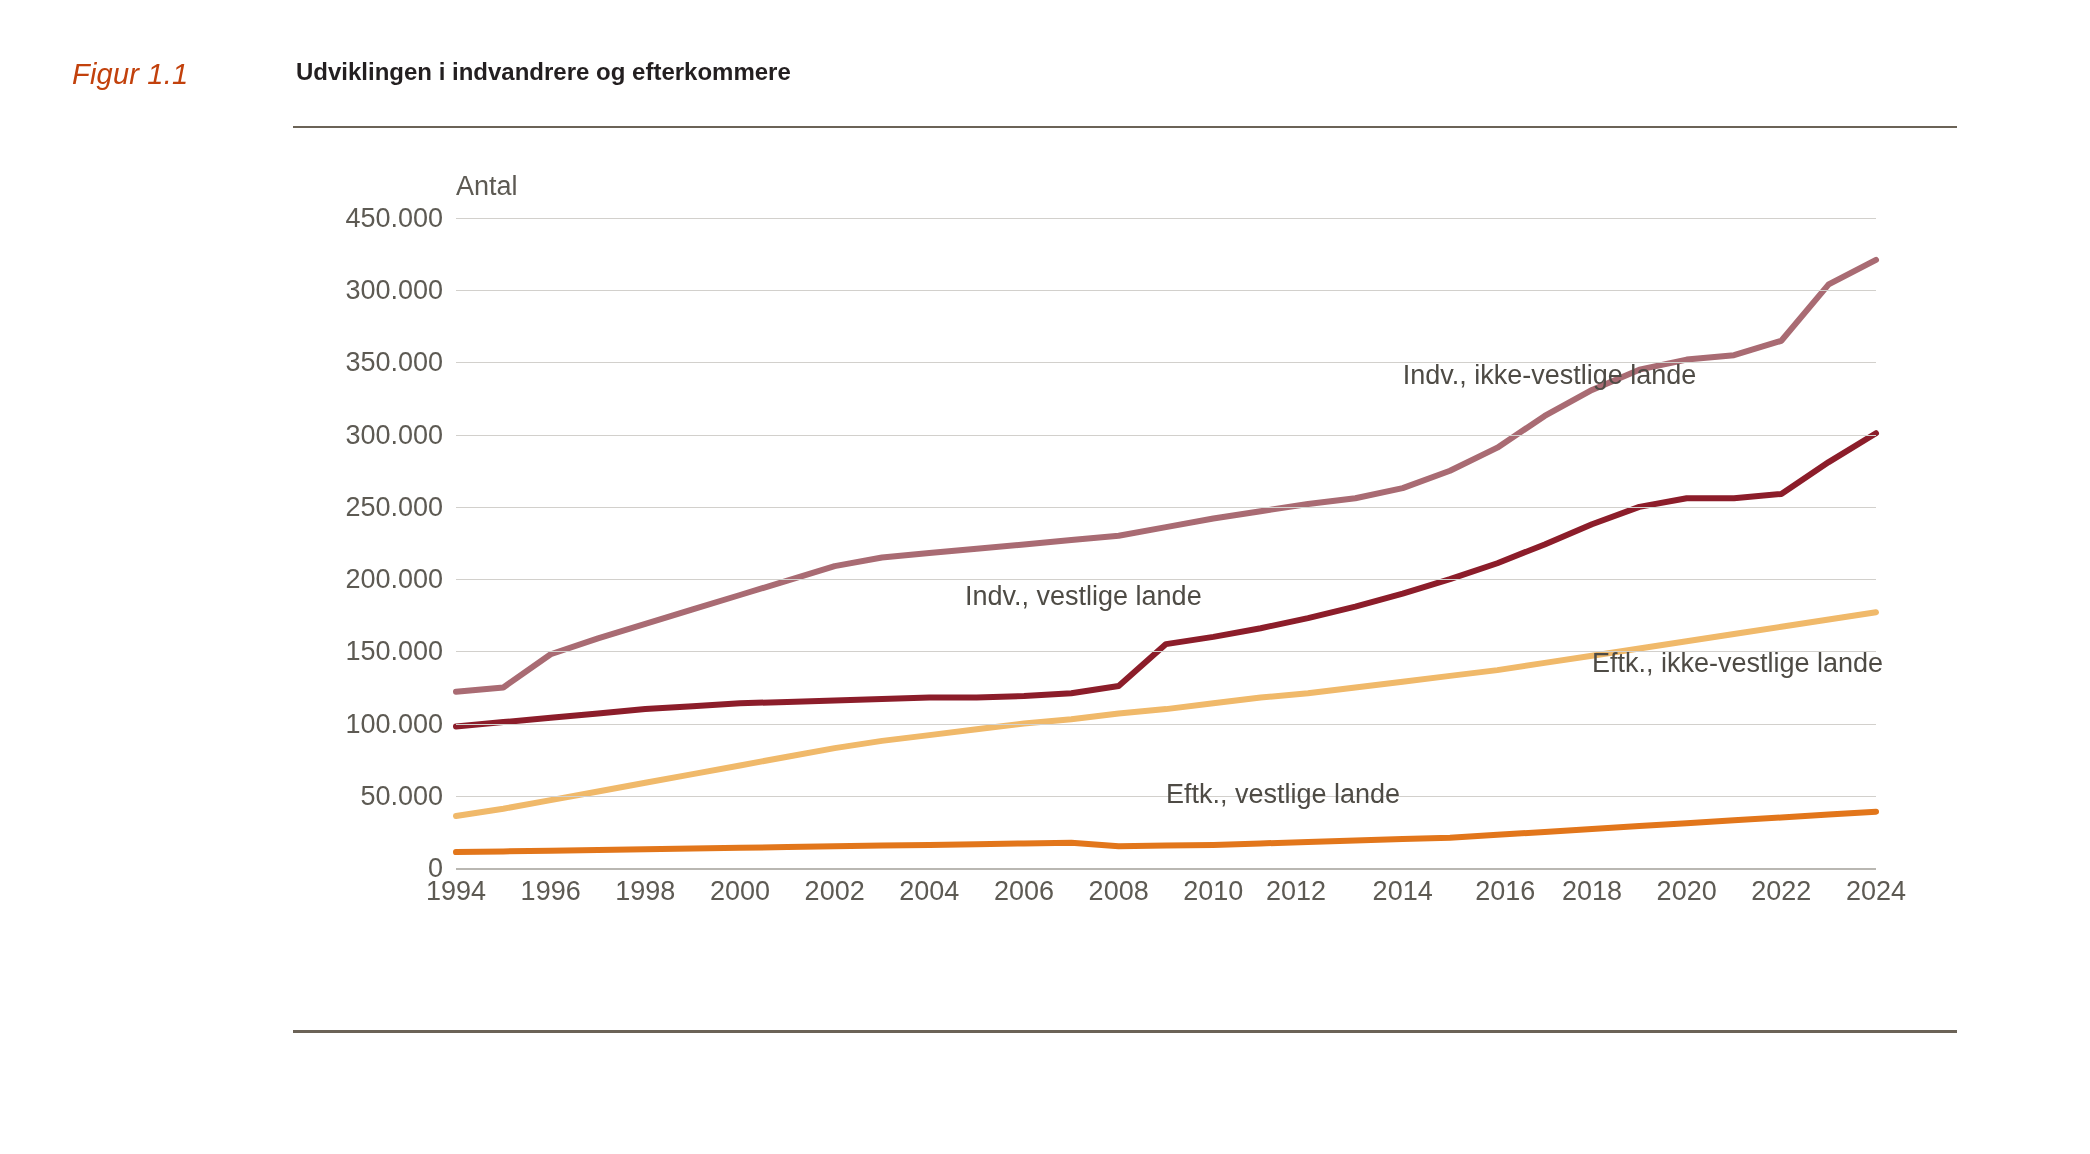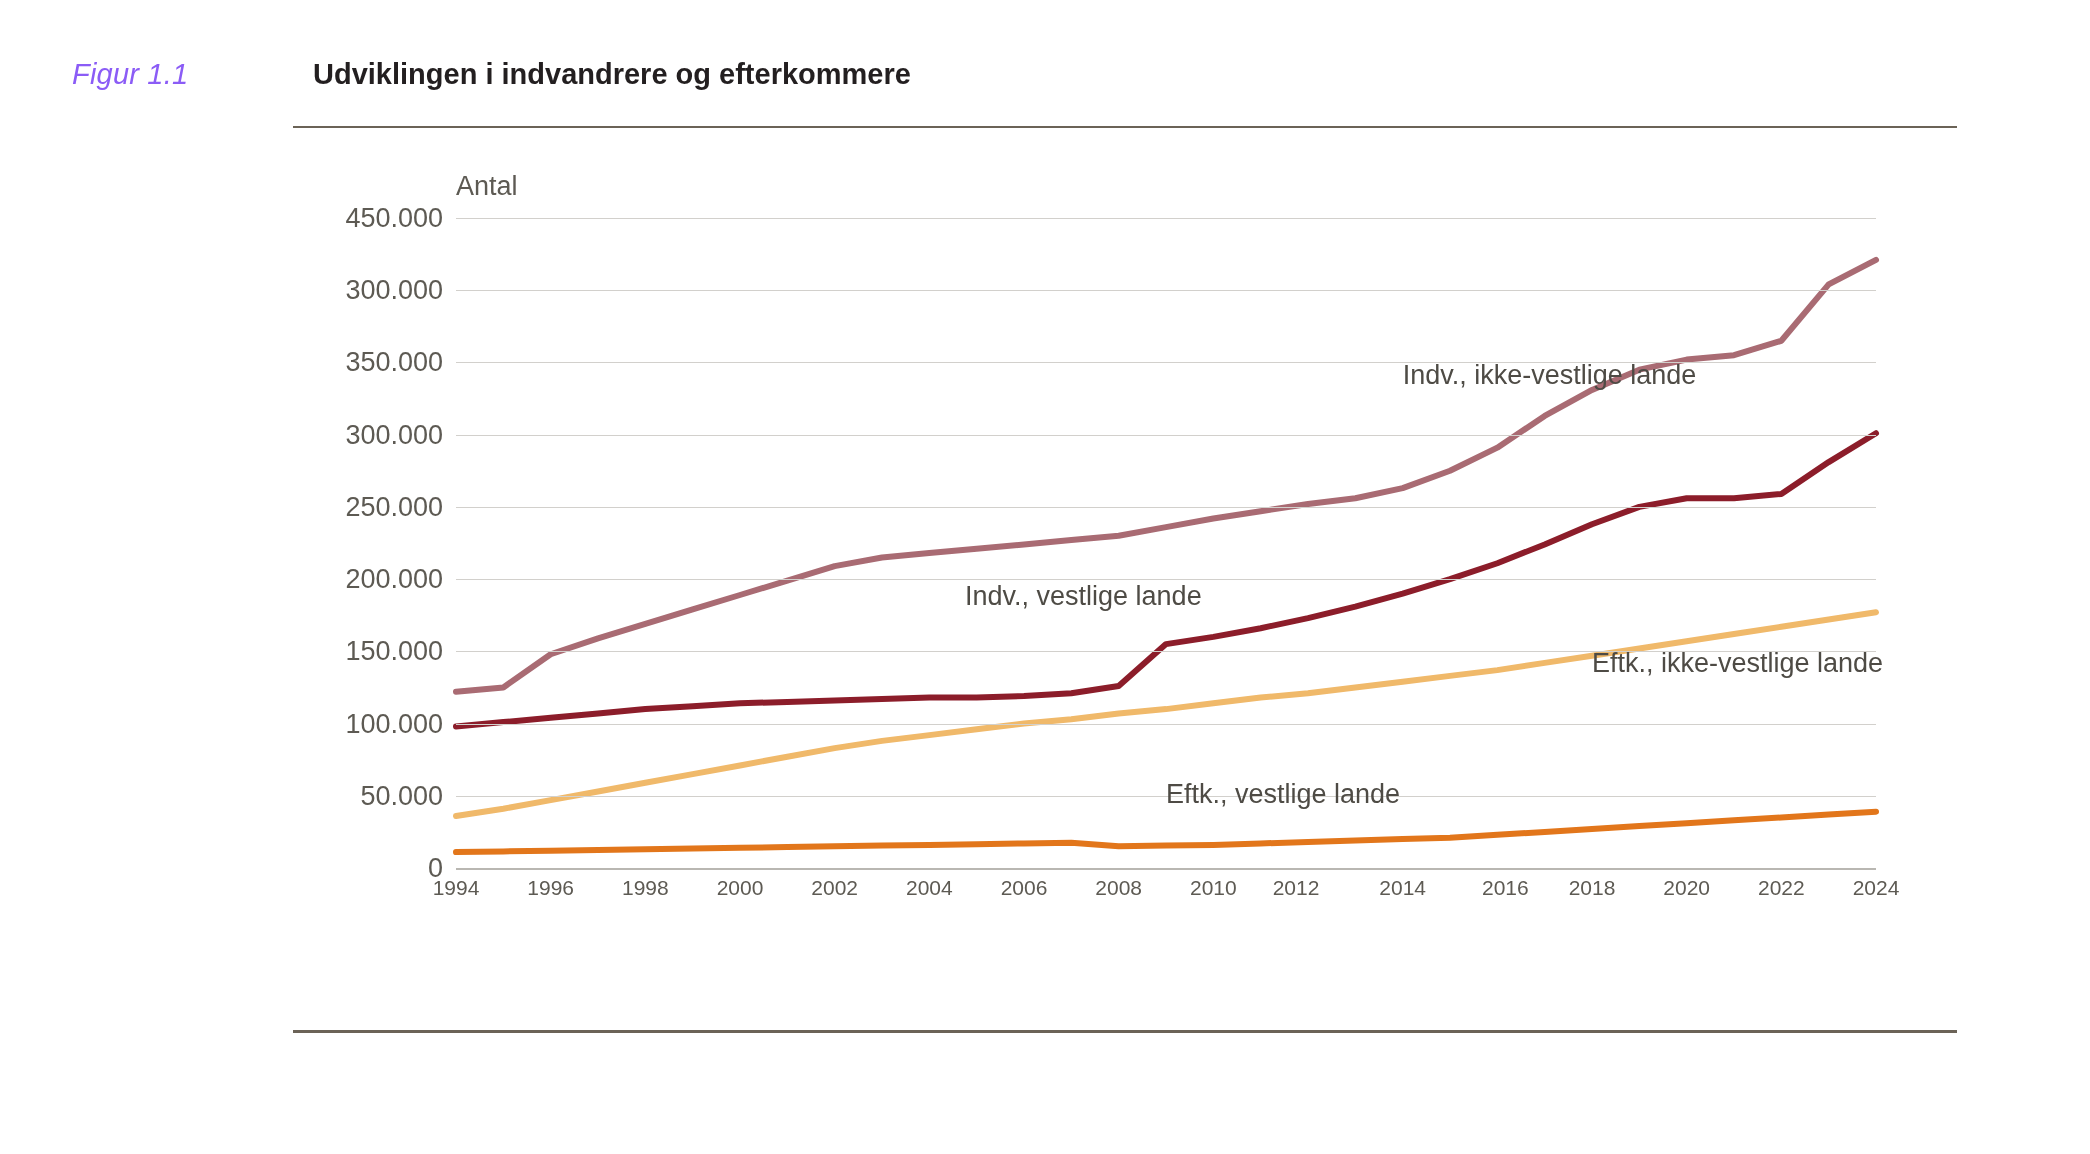--- a/index.html
+++ b/index.html
@@ -27,32 +27,31 @@
     width: 1960px;
     height: 40px;
   }
   .fig-label {
     position: absolute;
     left: 72px;
     top: 0;
     font-style: italic;
     font-size: 29px;
     letter-spacing: 0.2px;
-    color: #8b5cf6;
+    color: #c2410c;
     white-space: nowrap;
   }
   .fig-title {
     position: absolute;
     left: 296px;
     top: 0;
     font-weight: bold;
-    font-size: 29px;
+    font-size: 24px;
     color: #231f20;
     white-space: nowrap;
-    margin-left: 17px;
   }
   .rule-top {
     position: absolute;
     left: 293px;
     top: 126px;
     width: 1664px;
     height: 2px;
     background: #6b6357;
   }
   .rule-bottom {
@@ -118,21 +117,21 @@
   }
   .xlabels {
     position: absolute;
     left: 163px;
     top: 716px;
     width: 1420px;
     height: 40px;
   }
   .xtick {
     position: absolute;
-    font-size: 21px;
+    font-size: 27px;
     color: #5d5a53;
     white-space: nowrap;
     transform: translateX(-50%);
   }
   .series-label {
     position: absolute;
     font-size: 27px;
     color: #4e4b45;
     white-space: nowrap;
   }

